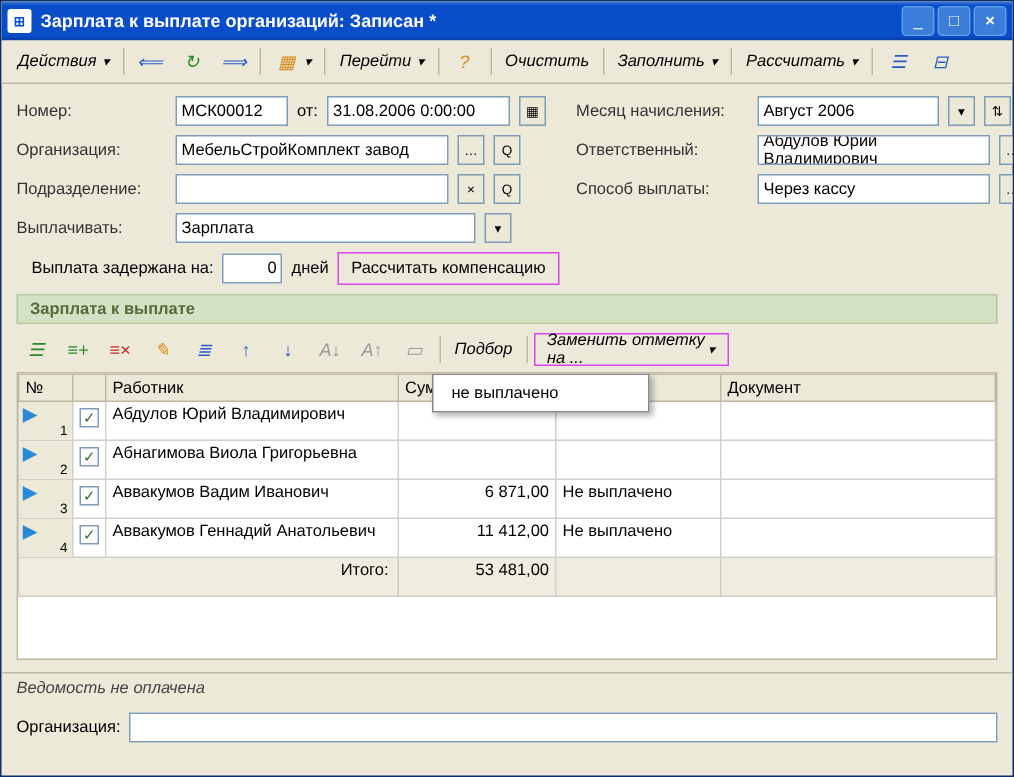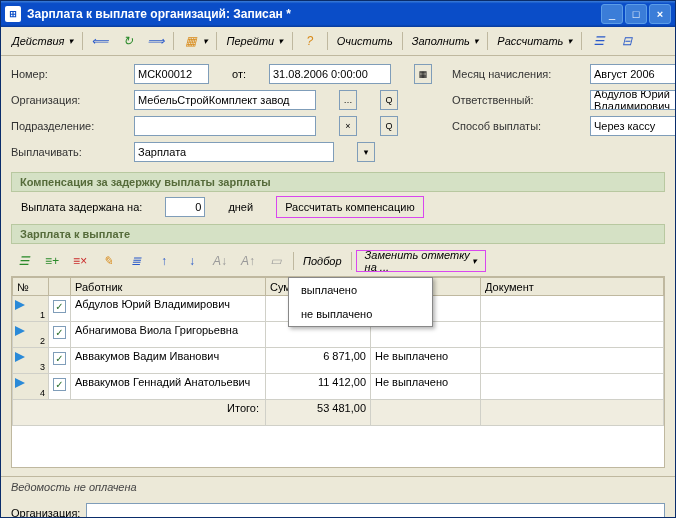--- a/index.html
+++ b/index.html
@@ -7,21 +7,21 @@
 .titlebar { background: linear-gradient(to bottom, #3b7dd8, #0a4dc8 10%, #0a4dc8 90%, #083a99); color: #fff; height: 26px; display: flex; align-items: center; padding: 0 4px; }
 .titlebar .icon { width: 16px; height: 16px; background: #fff; border-radius: 2px; margin-right: 6px; display: flex; align-items: center; justify-content: center; color: #0a4dc8; font-size: 9px; font-weight: bold; }
 .titlebar .title { flex: 1; font-weight: bold; font-size: 12px; }
 .titlebar .ctrl { width: 22px; height: 20px; background: #3b7dd8; border: 1px solid #5b9de8; margin-left: 2px; text-align: center; line-height: 18px; color: #fff; cursor: pointer; border-radius: 3px; }
 .toolbar { background: #ece9d8; border-bottom: 1px solid #bfb89f; padding: 3px 6px; display: flex; align-items: center; gap: 2px; font-style: italic; }
 .tb-btn { border: 1px solid transparent; padding: 2px 4px; cursor: pointer; display: inline-flex; align-items: center; gap: 3px; height: 22px; border-radius: 2px; }
 .tb-sep { width: 1px; height: 18px; background: #bfb89f; margin: 0 2px; }
 .tb-dd { font-size: 9px; margin-left: 1px; }
 .tb-ico { width: 16px; height: 16px; display: inline-flex; align-items: center; justify-content: center; font-size: 12px; }
 .content { padding: 8px 10px; }
-.form-row { display: flex; align-items: center; margin-bottom: 6px; gap: 23px; }
+.form-row { display: flex; align-items: center; margin-bottom: 6px; gap: 6px; }
 .form-label { width: 100px; color: #333; }
 .form-input { background: #fff; border: 1px solid #7f9db9; height: 20px; padding: 0 3px; display: flex; align-items: center; }
 .sq-btn { width: 18px; height: 20px; border: 1px solid #7f9db9; background: #ece9d8; display: inline-flex; align-items: center; justify-content: center; cursor: pointer; font-size: 9px; }
 .section-header { background: #d5e1c5; border: 1px solid #b8c8a0; padding: 3px 8px; color: #556b3a; font-weight: bold; margin: 4px 0; }
 .btn { border: 1px solid #d946ef; background: #ece9d8; padding: 2px 8px; height: 22px; cursor: pointer; display: inline-flex; align-items: center; }
 .table-wrap { border: 1px solid #bfb89f; background: #fff; margin-top: 2px; height: 192px; overflow: hidden; position: relative; }
 .grid { width: 100%; border-collapse: collapse; }
 .grid th { background: #ece9d8; border: 1px solid #bfb89f; padding: 2px 4px; text-align: left; font-weight: normal; height: 18px; }
 .grid td { border: 1px solid #d0d0c8; padding: 2px 4px; height: 26px; vertical-align: top; }
 .row-ind { width: 18px; background: #ece9d8; text-align: center; position: relative; }
@@ -146,21 +146,20 @@
 
       </div>
       <div class="form-row">
         <span class="form-label" style="width:115px">Способ выплаты:</span>
         <span class="form-input" style="width:155px">Через кассу</span>
         <span class="sq-btn">…</span>
       </div>
     </div>
   </div>
 
-  <div class="section-header">Компенсация за задержку выплаты зарплаты</div>
   <div class="form-row">
     <span style="margin-left:10px">Выплата задержана на:</span>
     <span class="form-input" style="width:40px;text-align:right;justify-content:flex-end">0</span>
     <span>дней</span>
     <span class="btn">Рассчитать компенсацию</span>
   </div>
 
   <div class="section-header">Зарплата к выплате</div>
   <div class="toolbar" style="border:none;padding:2px 0;">
     <span class="tb-btn">
@@ -271,21 +270,20 @@
       <tfoot>
         <tr class="totals-row">
           <td colspan="3" style="text-align:right;padding-right:6px">Итого:</td>
           <td style="text-align:right">53 481,00</td>
           <td></td>
             <td></td>
         </tr>
       </tfoot>
     </table>
     <div class="dropdown-menu" style="top:0;left:276px">
-      <div>выплачено</div>
       <div>не выплачено</div>
     </div>
   </div>
 </div>
 
 <div class="footer-text">Ведомость не оплачена</div>
 
 <div class="comment-row">
   <span>Организация:</span>
   <span class="form-input" style="flex:1"></span>

